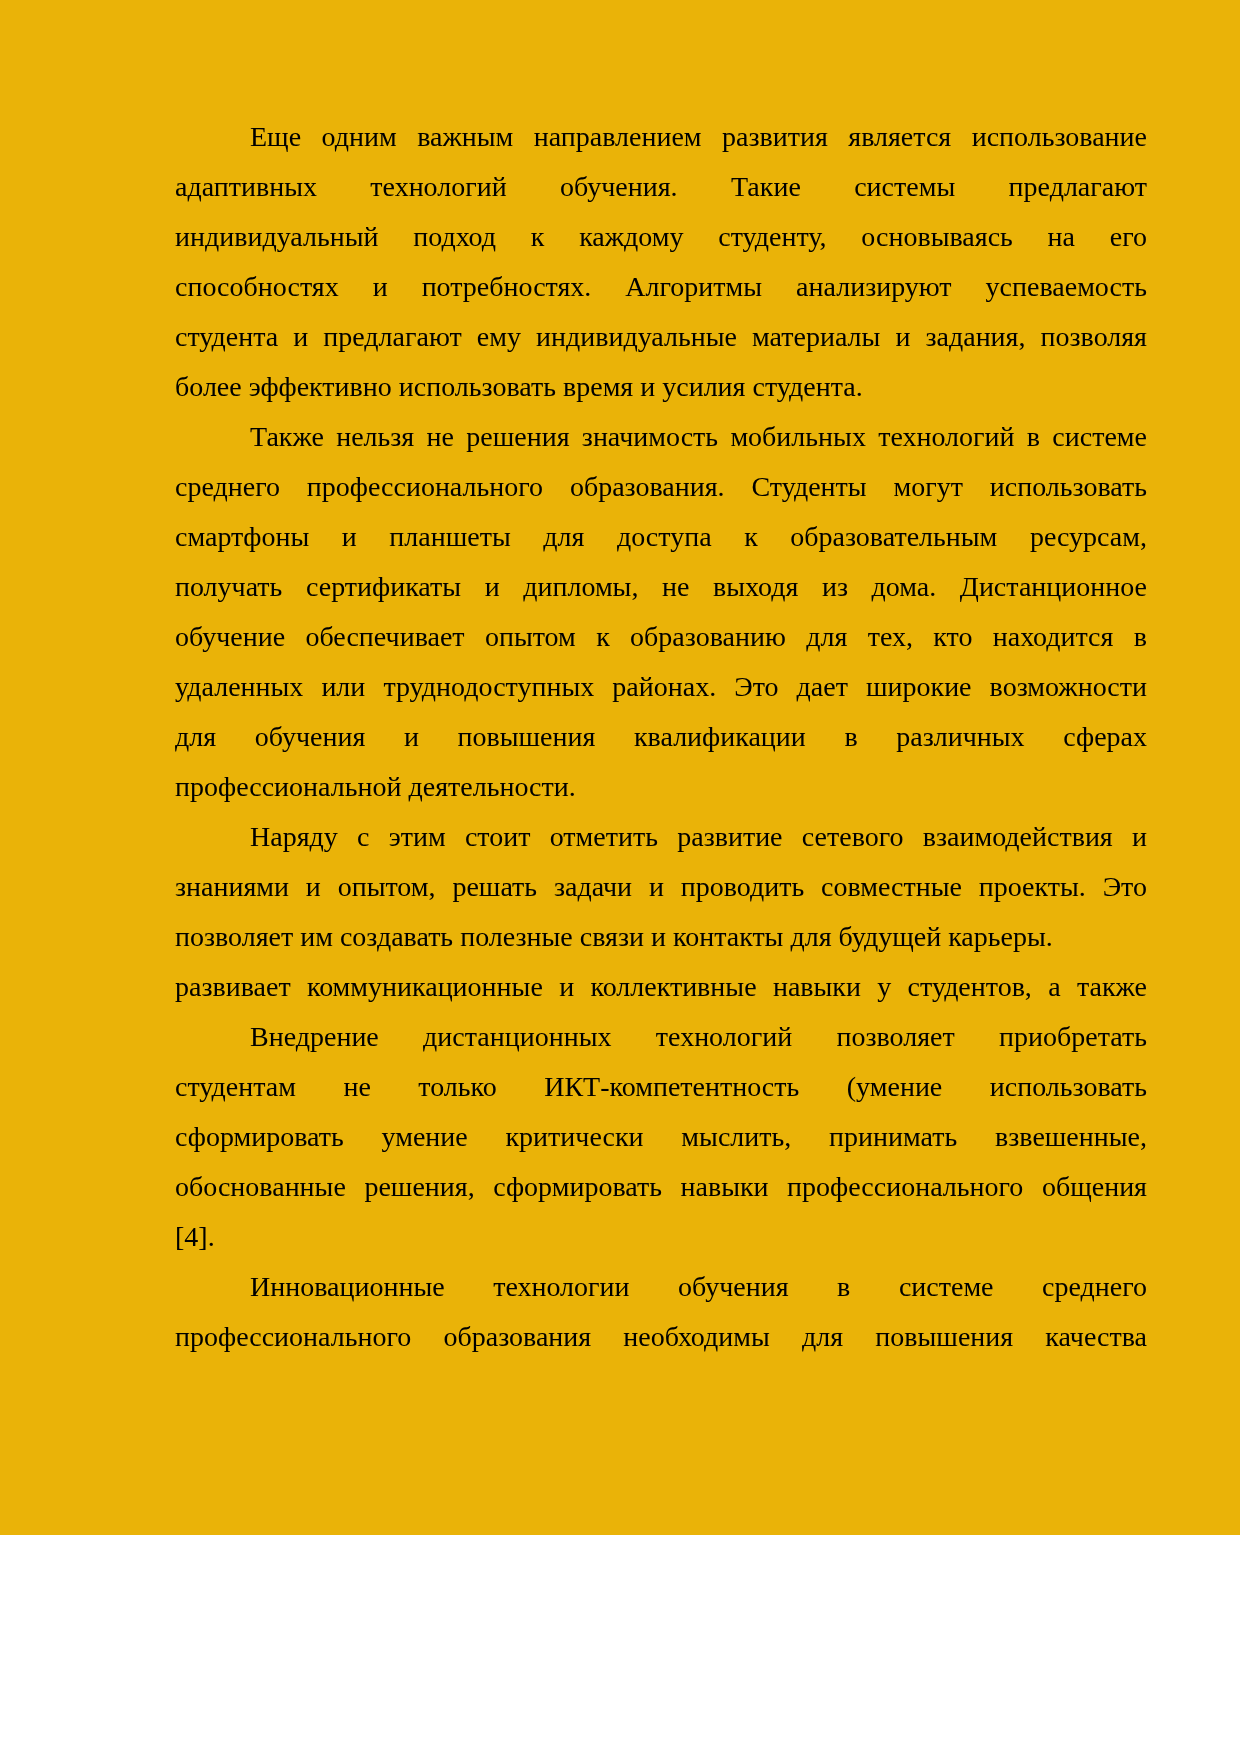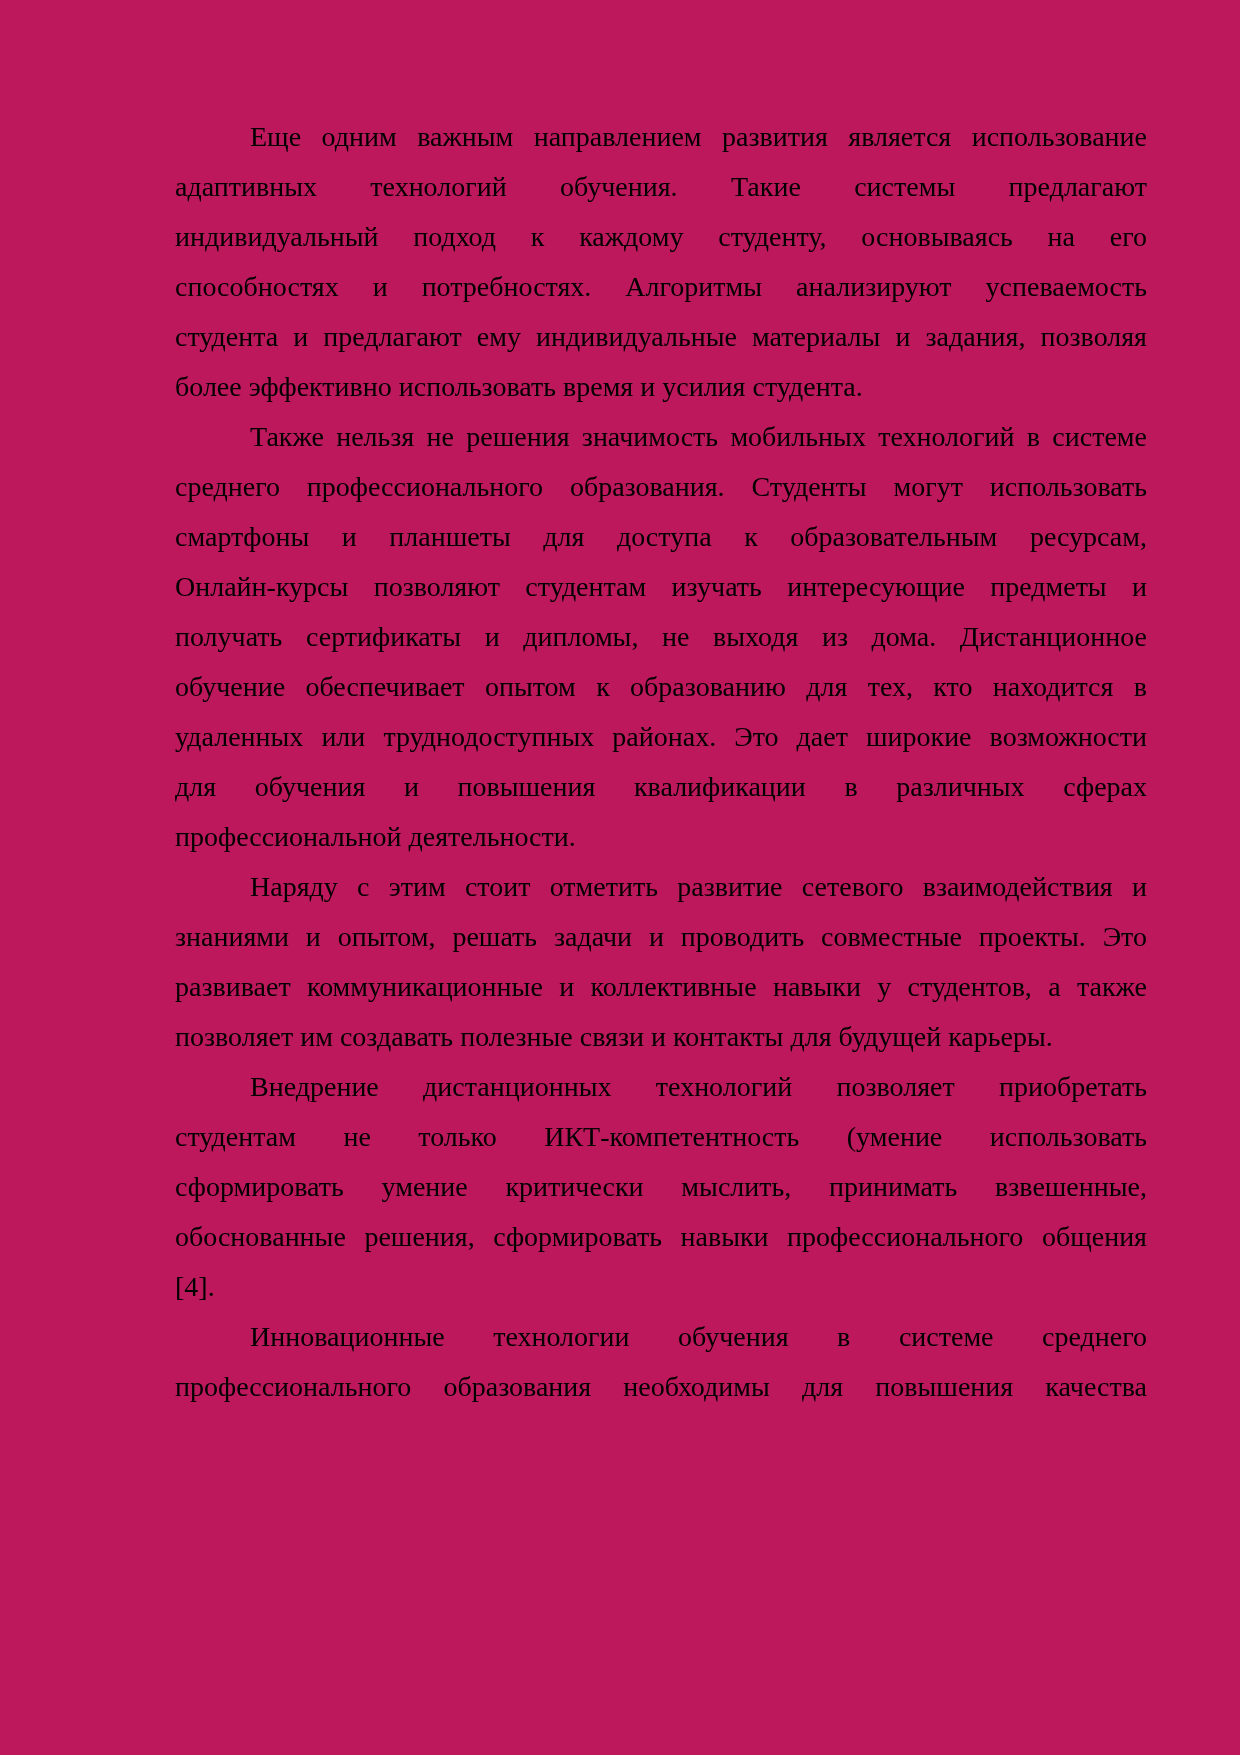--- a/index.html
+++ b/index.html
@@ -3,22 +3,22 @@
 <meta charset="utf-8">
 <style>
   html, body {
     margin: 0;
     padding: 0;
     background: #ffffff;
   }
   .page {
     position: relative;
     width: 1240px;
-    height: 1755px;
-    background: #be185d;
+    height: 1535px;
+    background: #eab308;
     overflow: hidden;
     font-family: "Liberation Serif", "DejaVu Serif", serif;
   }
   .textblock {
     position: absolute;
     left: 175px;
     top: 112px;
     width: 972px;
   }
   .paragraph {
@@ -54,33 +54,32 @@
       <div class="line">индивидуальный подход к каждому студенту, основываясь на его</div>
       <div class="line">способностях и потребностях. Алгоритмы анализируют успеваемость</div>
       <div class="line">студента и предлагают ему индивидуальные материалы и задания, позволяя</div>
       <div class="line end">более эффективно использовать время и усилия студента.</div>
     </div>
 
     <div class="paragraph">
       <div class="line first">Также нельзя не решения значимость мобильных технологий в системе</div>
       <div class="line">среднего профессионального образования. Студенты могут использовать</div>
       <div class="line">смартфоны и планшеты для доступа к образовательным ресурсам,</div>
-      <div class="line">Онлайн-курсы позволяют студентам изучать интересующие предметы и</div>
       <div class="line">получать сертификаты и дипломы, не выходя из дома. Дистанционное</div>
       <div class="line">обучение обеспечивает опытом к образованию для тех, кто находится в</div>
       <div class="line">удаленных или труднодоступных районах. Это дает широкие возможности</div>
       <div class="line">для обучения и повышения квалификации в различных сферах</div>
       <div class="line end">профессиональной деятельности.</div>
     </div>
 
     <div class="paragraph">
       <div class="line first">Наряду с этим стоит отметить развитие сетевого взаимодействия и</div>
       <div class="line">знаниями и опытом, решать задачи и проводить совместные проекты. Это</div>
+      <div class="line end">позволяет им создавать полезные связи и контакты для будущей карьеры.</div>
       <div class="line">развивает коммуникационные и коллективные навыки у студентов, а также</div>
-      <div class="line end">позволяет им создавать полезные связи и контакты для будущей карьеры.</div>
     </div>
 
     <div class="paragraph">
       <div class="line first">Внедрение дистанционных технологий позволяет приобретать</div>
       <div class="line">студентам не только ИКТ-компетентность (умение использовать</div>
       <div class="line">сформировать умение критически мыслить, принимать взвешенные,</div>
       <div class="line">обоснованные решения, сформировать навыки профессионального общения</div>
       <div class="line end">[4].</div>
     </div>
 

